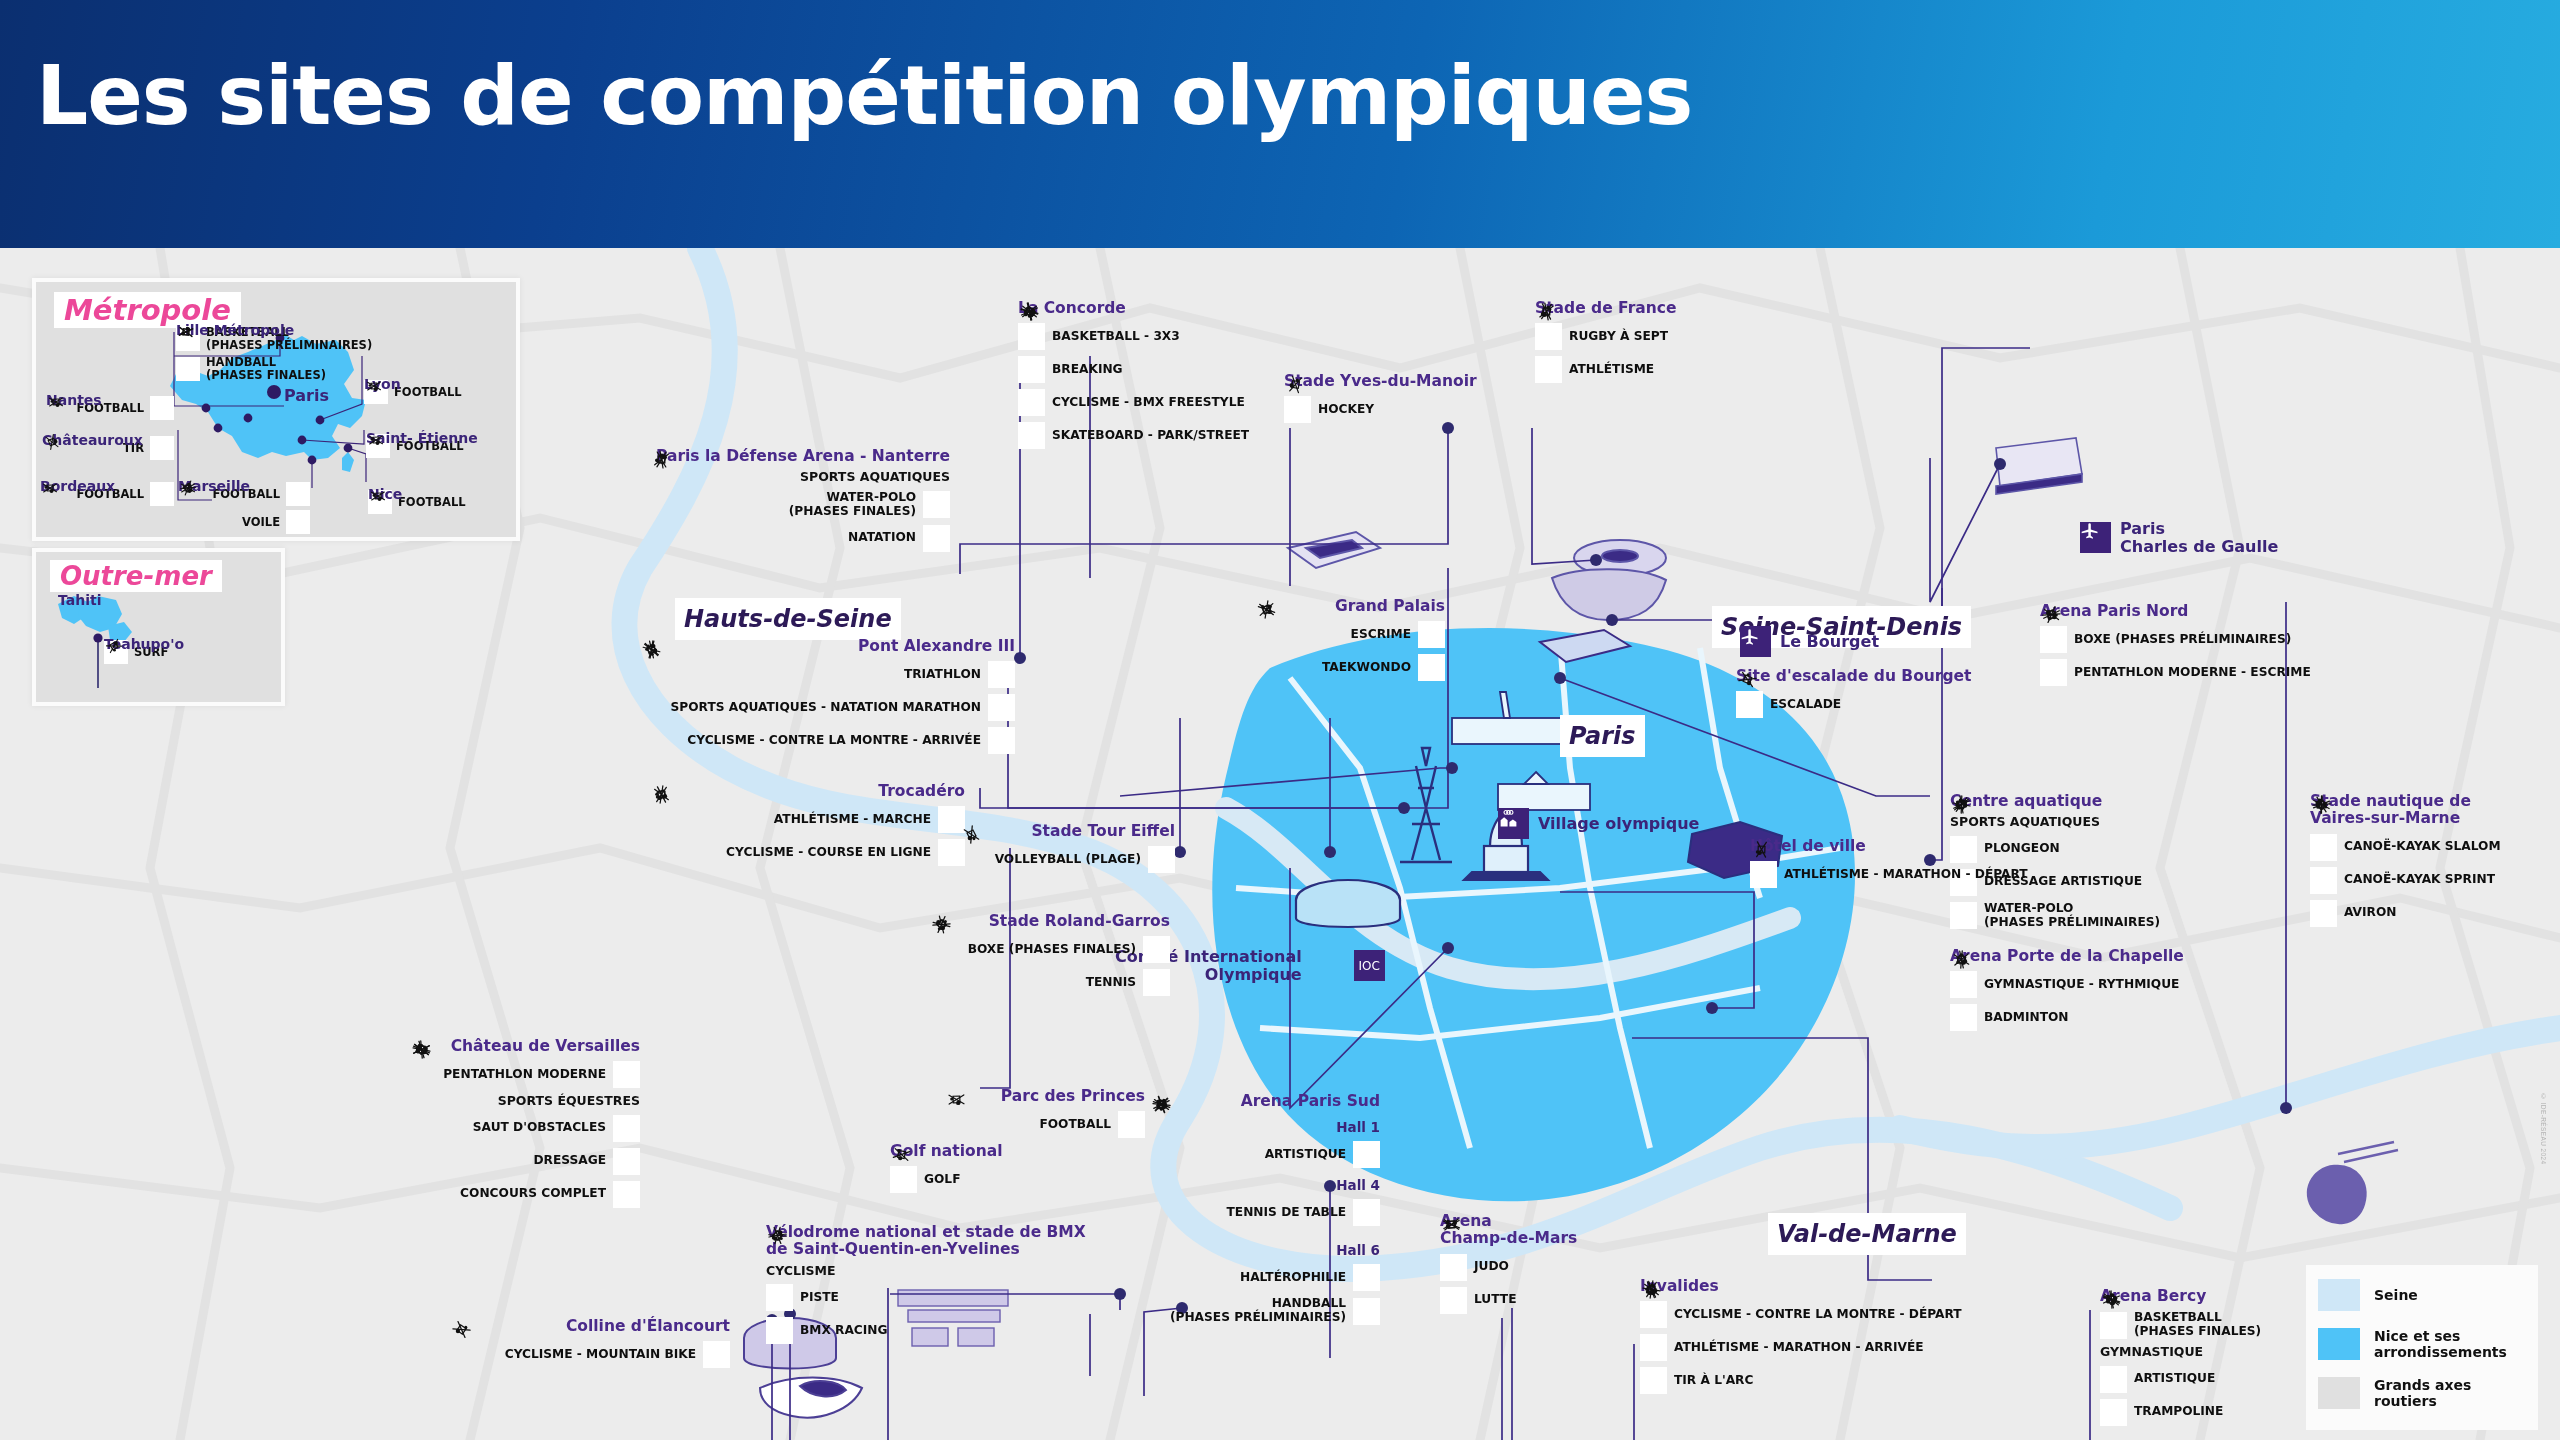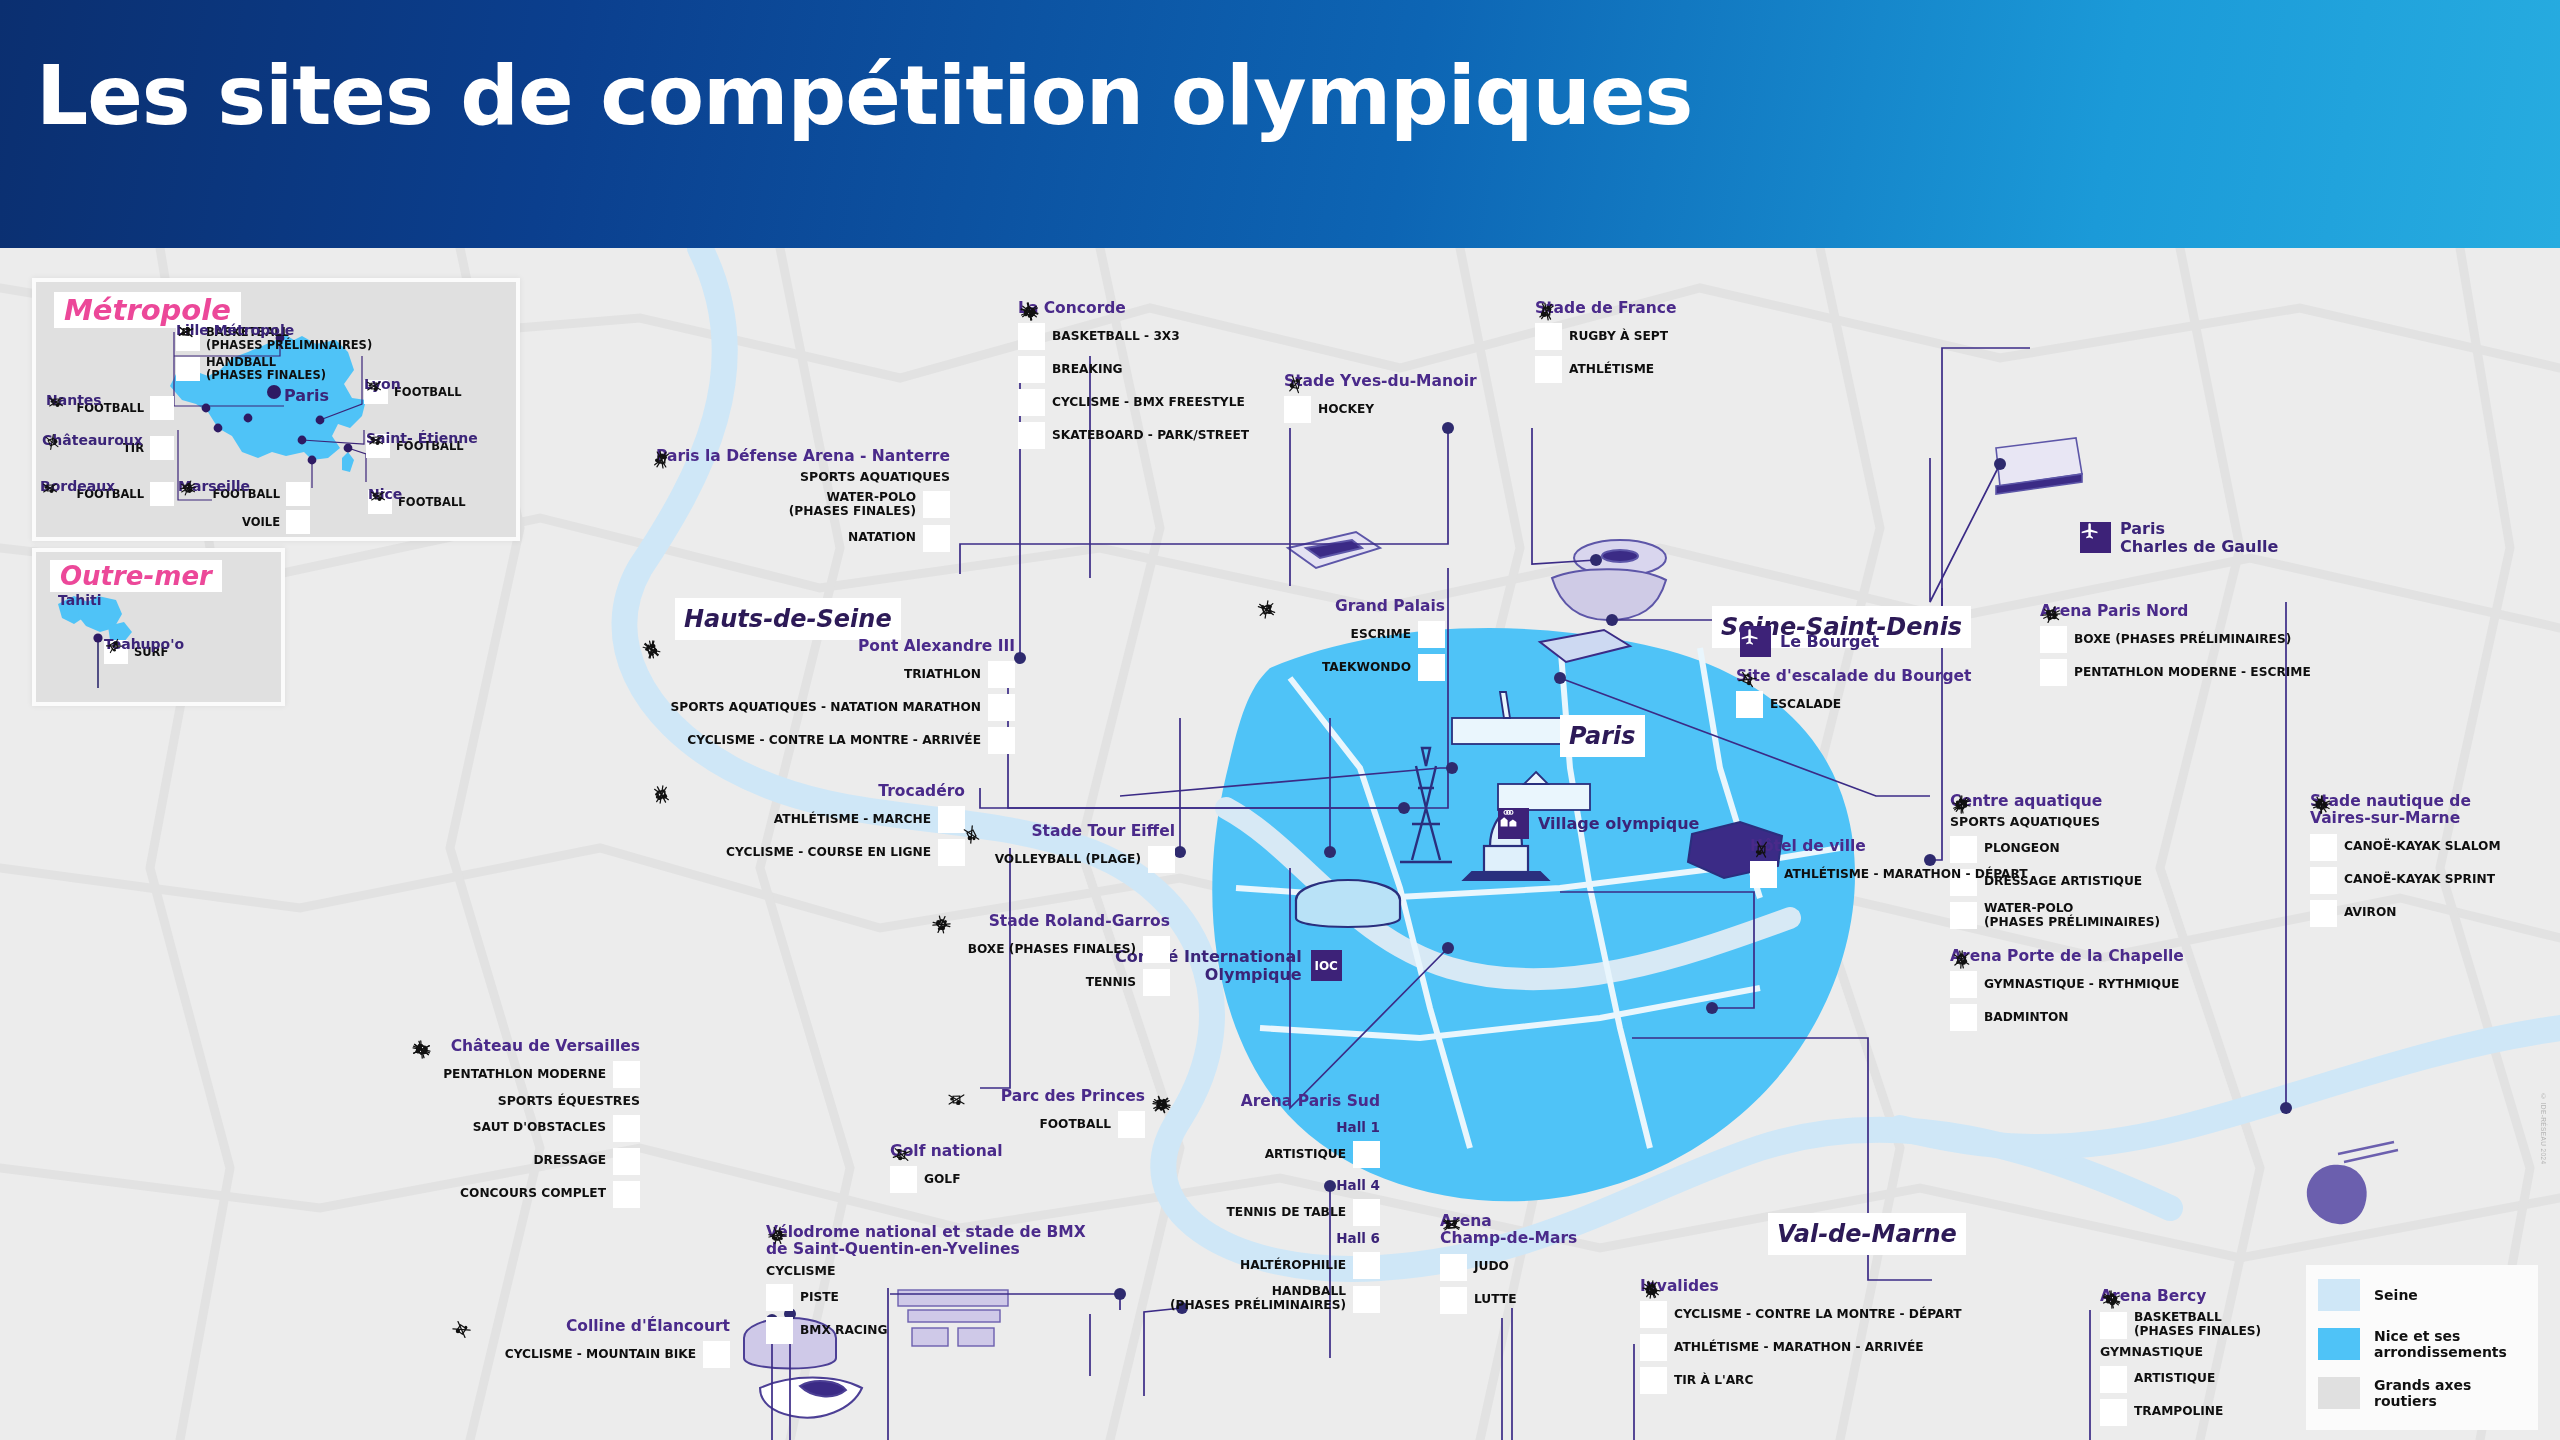--- a/index.html
+++ b/index.html
@@ -86,22 +86,22 @@
   .region-label{
     position:absolute;background:#fff;color:#2d1a57;
     font-style:italic;font-weight:bold;font-size:24px;padding:7px 9px;
     font-family:"DejaVu Sans", sans-serif;
   }
   .poi{position:absolute;display:flex;align-items:center;gap:9px;}
   .poi-badge{
     width:31px;height:31px;background:#3d2278;flex:0 0 31px;
     display:flex;align-items:center;justify-content:center;
   }
-  .poi-badge.ioc{font-size:12px;color:#fff;font-weight:bold;
-    font-family:"DejaVu Sans", sans-serif;}
+  .poi-badge.ioc{font-size:12px;color:#fff;font-weight:normal;
+    font-family:"DejaVu Sans", sans-serif;margin-left:43px;}
   .poi-text{
     color:#3b2478;font-weight:bold;font-size:16px;line-height:1.1;
     white-space:pre-line;
     font-family:"DejaVu Sans", sans-serif;
   }
   .legend{
     position:absolute;right:22px;bottom:10px;width:232px;height:165px;
     background:#fbfbfb;padding:14px 12px;box-sizing:border-box;
   }
   .legend-row{display:flex;align-items:center;gap:14px;margin-bottom:17px;}
@@ -1009,21 +1009,21 @@
               <g fill="#111" stroke="#111" stroke-width="1.3" stroke-linecap="round">
                 <path d="M3 12 H21" transform="rotate(137 12 12)" fill="none"></path>
                 <path d="M3 12 H21" transform="rotate(199 12 12)" fill="none"></path>
                 <circle cx="15.825219023852142" cy="13.169486818890947" r="2.3" stroke="none"></circle>
                 <circle cx="11.825502516487497" cy="16.99695413509548" r="1.6" stroke="none"></circle>
                 <rect x="8.5" y="8.5" width="7" height="7" fill="none" transform="rotate(167 12 12)"></rect>
               </g>
             </svg>
           </div>
         </div>
-        <div class="hall" style="margin-top: 4px;">Hall 6</div>
+        <div class="hall" style="margin-top: 16px;">Hall 6</div>
         <div class="sport-row rtl">
           <div class="sport-label">HALTÉROPHILIE</div>
           <div class="pictogram">
             <svg width="23" height="23" viewBox="0 0 24 24">
               <g fill="#111" stroke="#111" stroke-width="1.3" stroke-linecap="round">
                 <path d="M3 12 H21" transform="rotate(6 12 12)" fill="none"></path>
                 <path d="M3 12 H21" transform="rotate(68 12 12)" fill="none"></path>
                 <circle cx="9.171572875253808" cy="9.17157287525381" r="2.3" stroke="none"></circle>
                 <circle cx="14.347357813929452" cy="7.585262035705364" r="1.6" stroke="none"></circle>
                 <rect x="8.5" y="8.5" width="7" height="7" fill="none" transform="rotate(36 12 12)"></rect>

